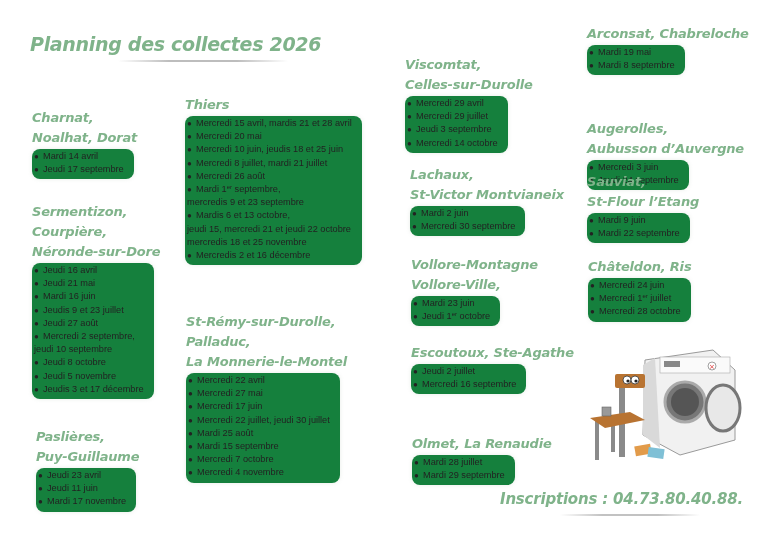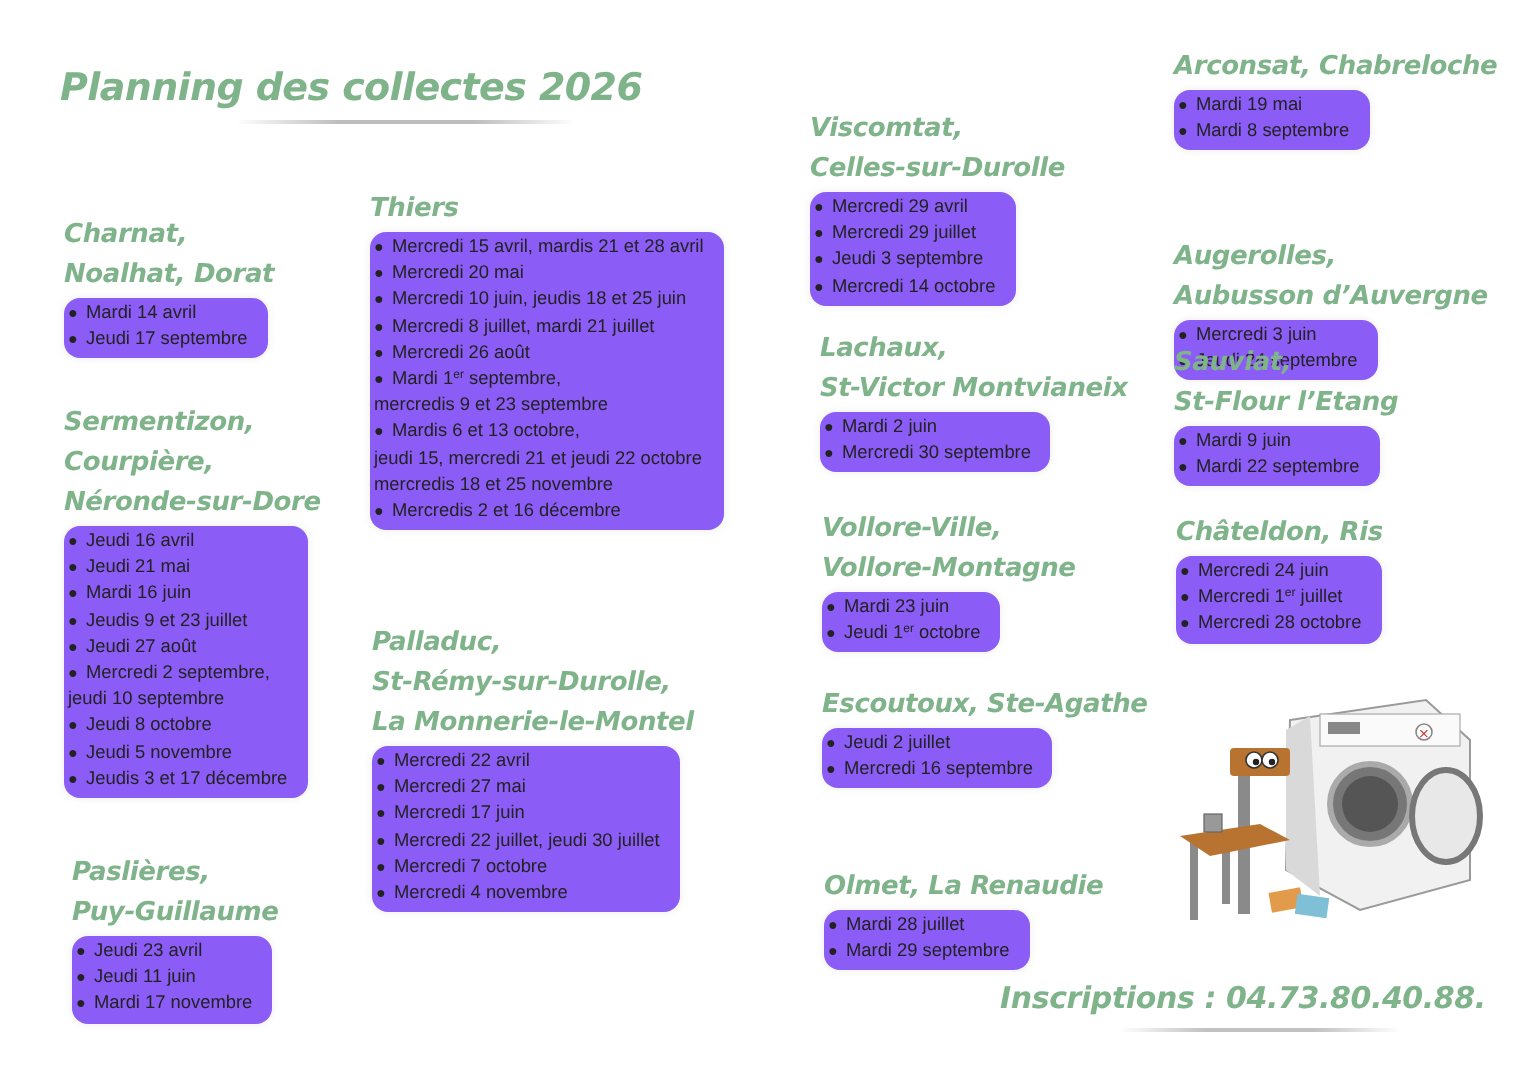--- a/index.html
+++ b/index.html
@@ -16,21 +16,21 @@
     position:absolute; left:118px; top:60px; width:170px; height:2px;
     background:linear-gradient(to right, rgba(180,180,180,0), #bdbdbd 30%, #bdbdbd 70%, rgba(180,180,180,0));
     border-radius:2px;
   }
   .block { position:absolute; }
   .town {
     font-family:"DejaVu Sans", sans-serif; font-weight:bold; font-style:italic;
     font-size:13px; line-height:20px; color:#7fb38a; letter-spacing:-0.2px; white-space:nowrap;
   }
   .dates {
-    margin-top:1px; background:#8b5cf6; border-radius:8px; padding:1px 10px 3px 2px;
+    margin-top:1px; background:#15803d; border-radius:8px; padding:1px 10px 3px 2px;
     display:inline-block; box-shadow:0 0 4px rgba(230,235,230,0.9);
   }
   .date {
     font-size:9.2px; line-height:13.2px; white-space:nowrap; color:#222;
   }
   .date .b { display:inline-block; width:9px; font-size:8px; }
   .date.cont { padding-left:0; }
   sup { font-size:6px; vertical-align:3px; line-height:0; }
   .footer {
     position:absolute; left:500px; top:490px;
@@ -97,28 +97,30 @@
     <div class="date"><span class="b">●</span><span>Mardi 1<sup>er</sup> septembre,</span></div>
     <div class="date cont">mercredis 9 et 23 septembre</div>
     <div class="date"><span class="b">●</span><span>Mardis 6 et 13 octobre,</span></div>
     <div class="date cont">jeudi 15, mercredi 21 et jeudi 22 octobre</div>
     <div class="date cont">mercredis 18 et 25 novembre</div>
     <div class="date"><span class="b">●</span><span>Mercredis 2 et 16 décembre</span></div>
   </div>
 </div>
 
 <div class="block" style="left:186px; top:312px;">
+  <div class="town">St-Rémy-sur-Durolle,</div>
   <div class="town">Palladuc,</div>
-  <div class="town">St-Rémy-sur-Durolle,</div>
   <div class="town">La Monnerie-le-Montel</div>
   <div class="dates">
     <div class="date"><span class="b">●</span><span>Mercredi 22 avril</span></div>
     <div class="date"><span class="b">●</span><span>Mercredi 27 mai</span></div>
     <div class="date"><span class="b">●</span><span>Mercredi 17 juin</span></div>
     <div class="date"><span class="b">●</span><span>Mercredi 22 juillet, jeudi 30 juillet</span></div>
+    <div class="date"><span class="b">●</span><span>Mardi 25 août</span></div>
+    <div class="date"><span class="b">●</span><span>Mardi 15 septembre</span></div>
     <div class="date"><span class="b">●</span><span>Mercredi 7 octobre</span></div>
     <div class="date"><span class="b">●</span><span>Mercredi 4 novembre</span></div>
   </div>
 </div>
 
 <div class="block" style="left:405px; top:55px;">
   <div class="town">Viscomtat,</div>
   <div class="town">Celles-sur-Durolle</div>
   <div class="dates">
     <div class="date"><span class="b">●</span><span>Mercredi 29 avril</span></div>
@@ -131,22 +133,22 @@
 <div class="block" style="left:410px; top:165px;">
   <div class="town">Lachaux,</div>
   <div class="town">St-Victor Montvianeix</div>
   <div class="dates">
     <div class="date"><span class="b">●</span><span>Mardi 2 juin</span></div>
     <div class="date"><span class="b">●</span><span>Mercredi 30 septembre</span></div>
   </div>
 </div>
 
 <div class="block" style="left:411px; top:255px;">
+  <div class="town">Vollore-Montagne</div>
   <div class="town">Vollore-Ville,</div>
-  <div class="town">Vollore-Montagne</div>
   <div class="dates">
     <div class="date"><span class="b">●</span><span>Mardi 23 juin</span></div>
     <div class="date"><span class="b">●</span><span>Jeudi 1<sup>er</sup> octobre</span></div>
   </div>
 </div>
 
 <div class="block" style="left:411px; top:343px;">
   <div class="town">Escoutoux, Ste-Agathe</div>
   <div class="dates">
     <div class="date"><span class="b">●</span><span>Jeudi 2 juillet</span></div>

